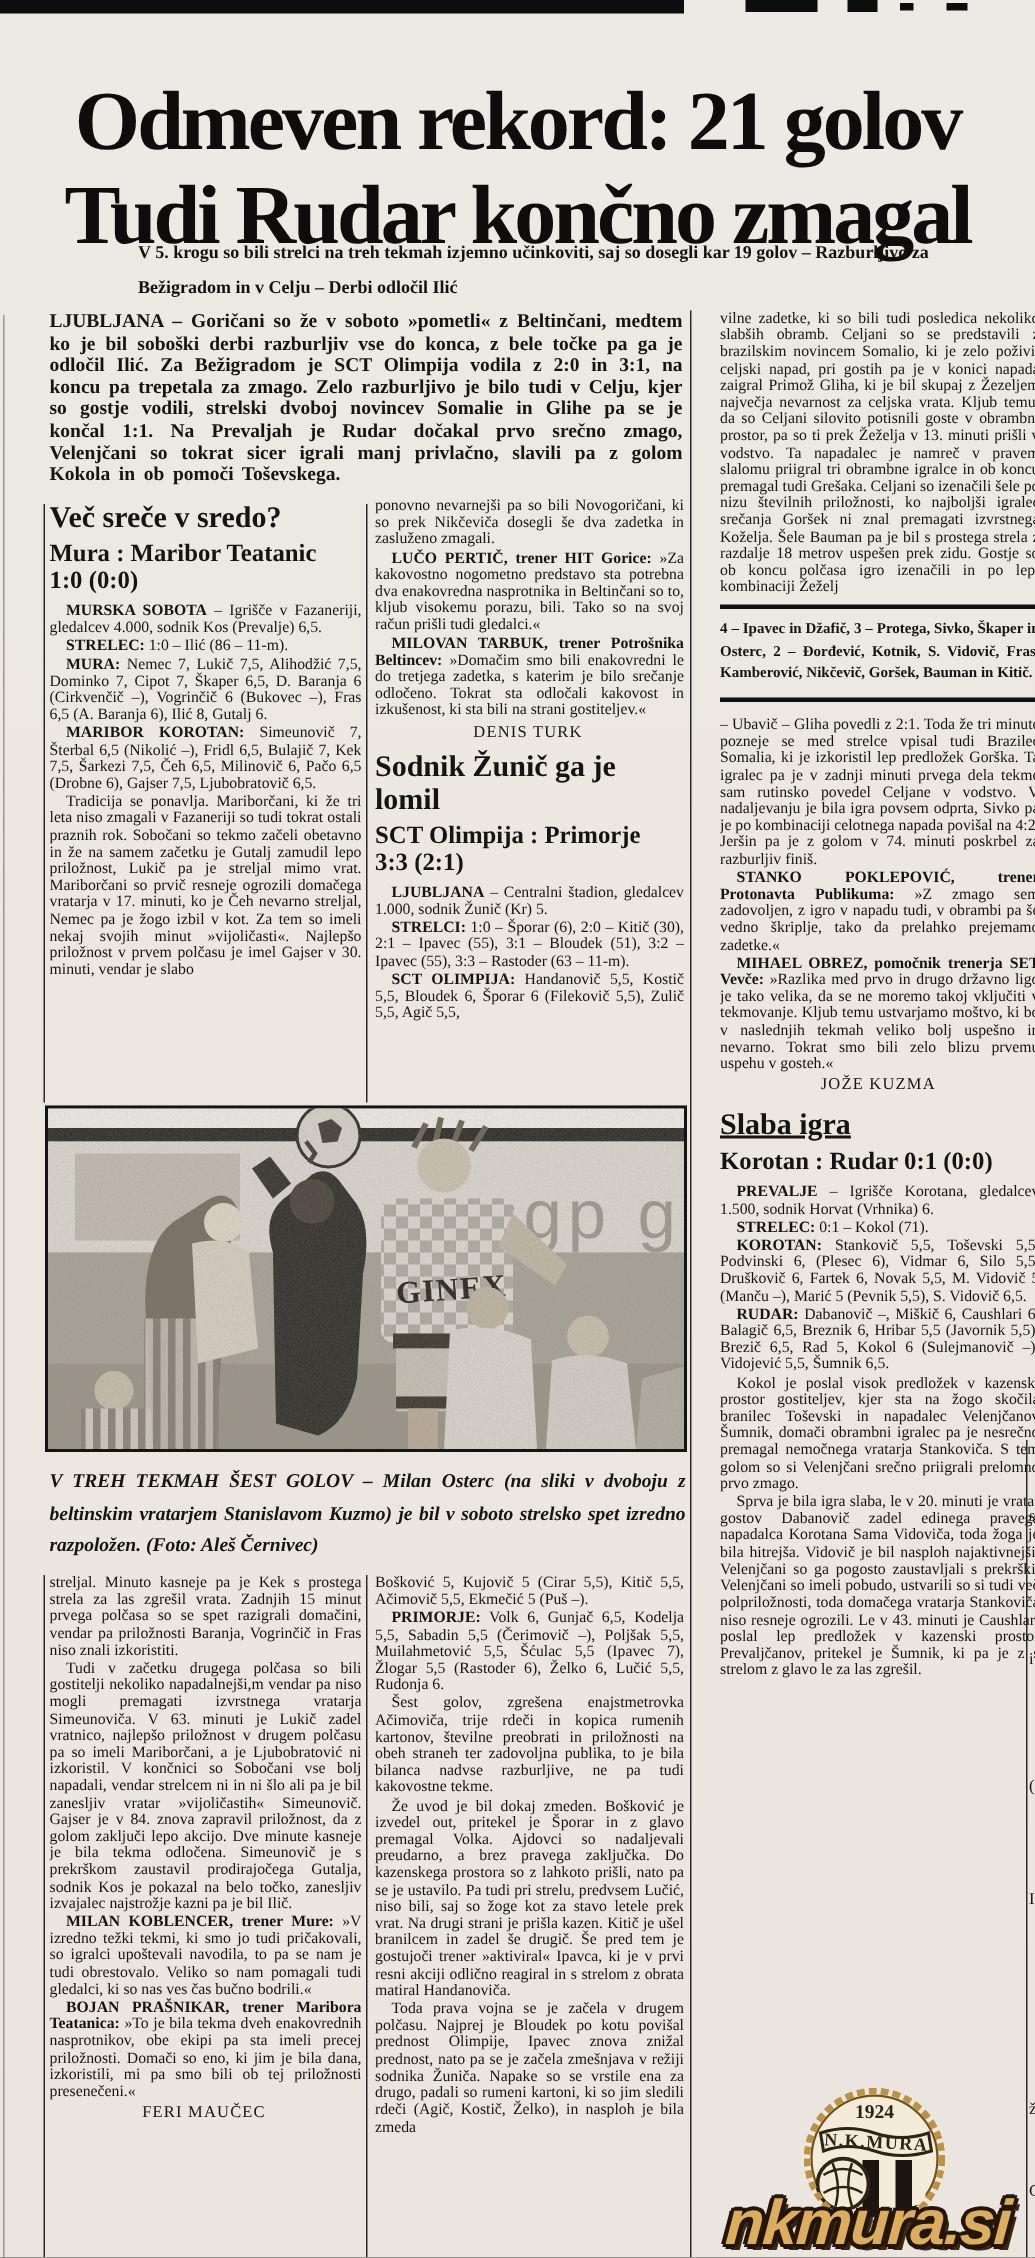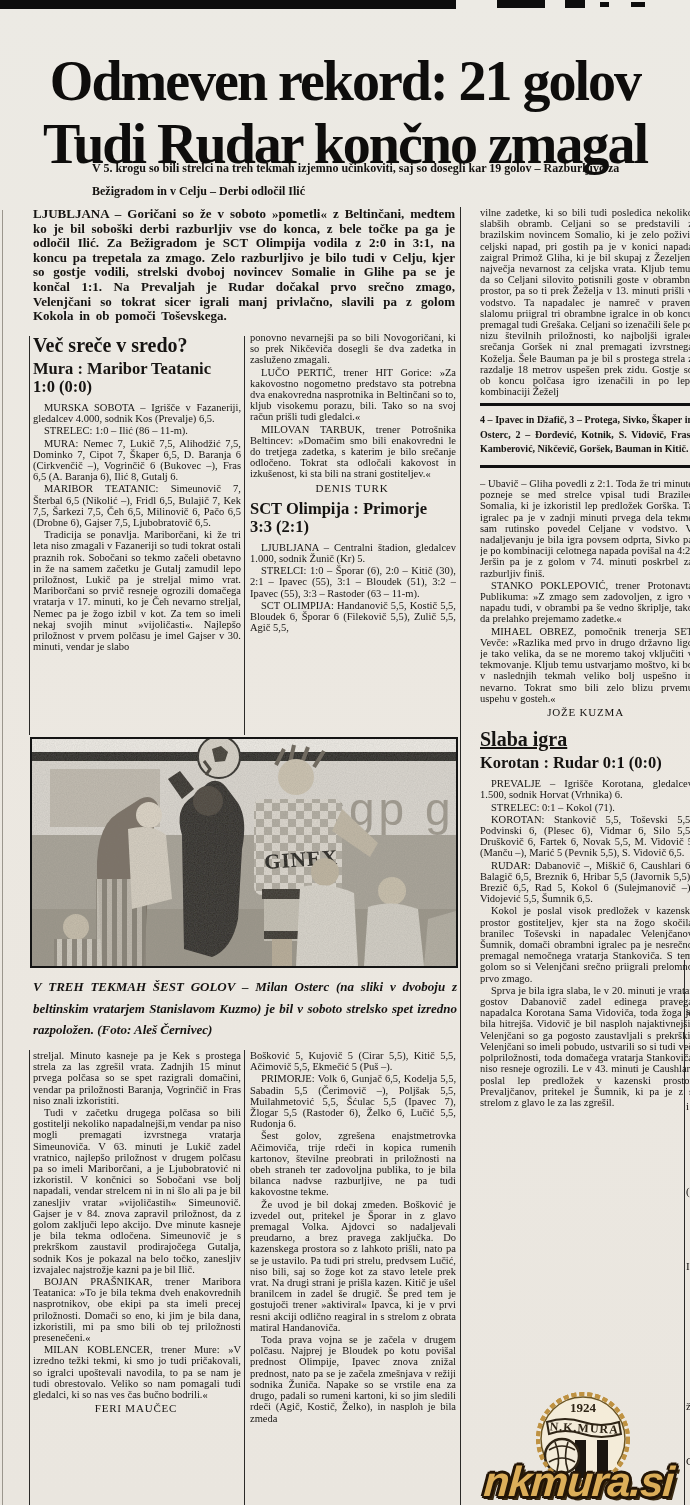--- a/index.html
+++ b/index.html
@@ -17,21 +17,21 @@
     font-weight:bold;font-size:12px;line-height:23px;color:#141210;}
   #lead{position:absolute;left:33px;top:207px;width:422px;
     font-weight:bold;font-size:13px;line-height:14.6px;text-align:justify;word-spacing:2.5px;}
   
   .vrule{position:absolute;width:1px;background:#2b2a28;}
   .vrule.faint{background:#9b968d;}
   
   .col{position:absolute;overflow:hidden;text-align:justify;font-size:10.5px;line-height:11.2px;}
   .col p{margin:0 0 1px 0;}
   .col p.ind{text-indent:11px;}
-  .col b{font-weight:normal;}
+  .col b{font-weight:bold;}
   h2.sec{font-size:20px;line-height:22px;margin:2px 0 4px 0;font-weight:bold;letter-spacing:0;text-align:left;}
   h3.match{font-size:16.5px;line-height:18px;margin:0 0 6px 0;font-weight:bold;text-align:left;}
   .byline{text-align:center;font-size:11px;letter-spacing:.8px;margin:3px 2px 6px 0;}
   .scorebox{border-top:3px solid #111;border-bottom:3px solid #111;
     padding:7px 0 8px 0;margin:6px 0 10px 0;font-weight:bold;font-size:10px;line-height:14.5px;}
   
   #photo{position:absolute;left:30px;top:737px;width:424px;height:227px;
     border:2px solid #141414;background:#c8c3ba;}
   #caption{position:absolute;left:33px;top:976px;width:424px;
     font-style:italic;font-weight:bold;font-size:13px;line-height:21.5px;text-align:justify;}
@@ -70,29 +70,30 @@
   <div class="vrule" style="left:244px;top:1050px;height:455px;"></div>
   <div class="vrule" style="left:460px;top:207px;height:1298px;"></div>
   <div class="vrule" style="left:684px;top:960px;height:545px;"></div>
 
   <div class="col" id="col1top" style="left:33px;top:332px;width:208px;height:403px;">
     <h2 class="sec">Več sreče v sredo?</h2>
     <h3 class="match"><span>Mura : Maribor Teatanic</span><br><span>1:0 (0:0)</span></h3>
     <p class="ind"><b>MURSKA SOBOTA</b><span> – Igrišče v Fazaneriji, gledalcev 4.000, sodnik Kos (Prevalje) 6,5.</span></p>
     <p class="ind"><b>STRELEC:</b><span> 1:0 – Ilić (86 – 11-m).</span></p>
     <p class="ind"><b>MURA:</b><span> Nemec 7, Lukič 7,5, Alihodžić 7,5, Dominko 7, Cipot 7, Škaper 6,5, D. Baranja 6 (Cirkvenčič –), Vogrinčič 6 (Bukovec –), Fras 6,5 (A. Baranja 6), Ilić 8, Gutalj 6.</span></p>
-    <p class="ind"><b>MARIBOR TEATANIC:</b><span> Simeunovič 7, Šterbal 6,5 (Nikolić –), Fridl 6,5, Bulajič 7, Kek 7,5, Šarkezi 7,5, Čeh 6,5, Milinovič 6, Pačo 6,5 (Drobne 6), Gajser 7,5, Ljubobratovič 6,5.</span></p>
+    <p class="ind"><b>MARIBOR KOROTAN:</b><span> Simeunovič 7, Šterbal 6,5 (Nikolić –), Fridl 6,5, Bulajič 7, Kek 7,5, Šarkezi 7,5, Čeh 6,5, Milinovič 6, Pačo 6,5 (Drobne 6), Gajser 7,5, Ljubobratovič 6,5.</span></p>
     <p class="ind">Tradicija se ponavlja. Mariborčani, ki že tri leta niso zmagali v Fazaneriji so tudi tokrat ostali praznih rok. Sobočani so tekmo začeli obetavno in že na samem začetku je Gutalj zamudil lepo priložnost, Lukič pa je streljal mimo vrat. Mariborčani so prvič resneje ogrozili domačega vratarja v 17. minuti, ko je Čeh nevarno streljal, Nemec pa je žogo izbil v kot. Za tem so imeli nekaj svojih minut »vijoličasti«. Najlepšo priložnost v prvem polčasu je imel Gajser v 30. minuti, vendar je slabo</p>
   </div>
 
   <div class="col" id="col2top" style="left:250px;top:332px;width:206px;height:403px;">
     <p>ponovno nevarnejši pa so bili Novogoričani, ki so prek Nikčeviča dosegli še dva zadetka in zasluženo zmagali.</p>
     <p class="ind"><b>LUČO PERTIČ, trener HIT Gorice:</b><span> »Za kakovostno nogometno predstavo sta potrebna dva enakovredna nasprotnika in Beltinčani so to, kljub visokemu porazu, bili. Tako so na svoj račun prišli tudi gledalci.«</span></p>
     <p class="ind"><b>MILOVAN TARBUK, trener Potrošnika Beltincev:</b><span> »Domačim smo bili enakovredni le do tretjega zadetka, s katerim je bilo srečanje odločeno. Tokrat sta odločali kakovost in izkušenost, ki sta bili na strani gostiteljev.«</span></p>
     <div class="byline">DENIS TURK</div>
+    <h2 class="sec">Sodnik Žunič ga je lomil</h2>
     <h3 class="match"><span>SCT Olimpija : Primorje</span><br><span>3:3 (2:1)</span></h3>
     <p class="ind"><b>LJUBLJANA</b><span> – Centralni štadion, gledalcev 1.000, sodnik Žunič (Kr) 5.</span></p>
     <p class="ind"><b>STRELCI:</b><span> 1:0 – Šporar (6), 2:0 – Kitič (30), 2:1 – Ipavec (55), 3:1 – Bloudek (51), 3:2 – Ipavec (55), 3:3 – Rastoder (63 – 11-m).</span></p>
     <p class="ind"><b>SCT OLIMPIJA:</b><span> Handanovič 5,5, Kostič 5,5, Bloudek 6, Šporar 6 (Filekovič 5,5), Zulič 5,5, Agič 5,5,</span></p>
   </div>
 
   <div class="col" id="col3" style="left:480px;top:207px;width:213px;height:1298px;">
     <p>vilne zadetke, ki so bili tudi posledica nekoliko slabših obramb. Celjani so se predstavili z brazilskim novincem Somalio, ki je zelo poživil celjski napad, pri gostih pa je v konici napada zaigral Primož Gliha, ki je bil skupaj z Žezeljem največja nevarnost za celjska vrata. Kljub temu, da so Celjani silovito potisnili goste v obrambni prostor, pa so ti prek Žeželja v 13. minuti prišli v vodstvo. Ta napadalec je namreč v pravem slalomu priigral tri obrambne igralce in ob koncu premagal tudi Grešaka. Celjani so izenačili šele po nizu številnih priložnosti, ko najboljši igralec srečanja Goršek ni znal premagati izvrstnega Koželja. Šele Bauman pa je bil s prostega strela z razdalje 18 metrov uspešen prek zidu. Gostje so ob koncu polčasa igro izenačili in po lepi kombinaciji Žeželj</p>
     <div class="scorebox">4 – Ipavec in Džafič, 3 – Protega, Sivko, Škaper in Osterc, 2 – Đorđević, Kotnik, S. Vidovič, Fras, Kamberović, Nikčevič, Goršek, Bauman in Kitič.</div>
     <p>– Ubavič – Gliha povedli z 2:1. Toda že tri minute pozneje se med strelce vpisal tudi Brazilec Somalia, ki je izkoristil lep predložek Gorška. Ta igralec pa je v zadnji minuti prvega dela tekme sam rutinsko povedel Celjane v vodstvo. V nadaljevanju je bila igra povsem odprta, Sivko pa je po kombinaciji celotnega napada povišal na 4:2, Jeršin pa je z golom v 74. minuti poskrbel za razburljiv finiš.</p>
@@ -174,22 +175,22 @@
         <path d="M396,180 L424,172 L424,227 L392,227 Z" fill="#b4afa3"></path>
       </g>
     </svg>
   </div>
 
   <div id="caption">V TREH TEKMAH ŠEST GOLOV – Milan Osterc (na sliki v dvoboju z beltinskim vratarjem Stanislavom Kuzmo) je bil v soboto strelsko spet izredno razpoložen. (Foto: Aleš Černivec)</div>
 
   <div class="col" id="col1bot" style="left:33px;top:1050px;width:208px;height:455px;">
     <p>streljal. Minuto kasneje pa je Kek s prostega strela za las zgrešil vrata. Zadnjih 15 minut prvega polčasa so se spet razigrali domačini, vendar pa priložnosti Baranja, Vogrinčič in Fras niso znali izkoristiti.</p>
     <p class="ind">Tudi v začetku drugega polčasa so bili gostitelji nekoliko napadalnejši,m vendar pa niso mogli premagati izvrstnega vratarja Simeunoviča. V 63. minuti je Lukič zadel vratnico, najlepšo priložnost v drugem polčasu pa so imeli Mariborčani, a je Ljubobratović ni izkoristil. V končnici so Sobočani vse bolj napadali, vendar strelcem ni in ni šlo ali pa je bil zanesljiv vratar »vijoličastih« Simeunovič. Gajser je v 84. znova zapravil priložnost, da z golom zaključi lepo akcijo. Dve minute kasneje je bila tekma odločena. Simeunovič je s prekrškom zaustavil prodirajočega Gutalja, sodnik Kos je pokazal na belo točko, zanesljiv izvajalec najstrožje kazni pa je bil Ilič.</p>
+    <p class="ind"><b>MILAN KOBLENCER, trener Mure:</b><span> »V izredno težki tekmi, ki smo jo tudi pričakovali, so igralci upoštevali navodila, to pa se nam je tudi obrestovalo. Veliko so nam pomagali tudi gledalci, ki so nas ves čas bučno bodrili.«</span></p>
     <p class="ind"><b>BOJAN PRAŠNIKAR, trener Maribora Teatanica:</b><span> »To je bila tekma dveh enakovrednih nasprotnikov, obe ekipi pa sta imeli precej priložnosti. Domači so eno, ki jim je bila dana, izkoristili, mi pa smo bili ob tej priložnosti presenečeni.«</span></p>
-    <p class="ind"><b>MILAN KOBLENCER, trener Mure:</b><span> »V izredno težki tekmi, ki smo jo tudi pričakovali, so igralci upoštevali navodila, to pa se nam je tudi obrestovalo. Veliko so nam pomagali tudi gledalci, ki so nas ves čas bučno bodrili.«</span></p>
     <div class="byline">FERI MAUČEC</div>
   </div>
 
   <div class="col" id="col2bot" style="left:250px;top:1050px;width:206px;height:455px;">
     <p>Bošković 5, Kujovič 5 (Cirar 5,5), Kitič 5,5, Ačimovič 5,5, Ekmečić 5 (Puš –).</p>
     <p class="ind"><b>PRIMORJE:</b><span> Volk 6, Gunjač 6,5, Kodelja 5,5, Sabadin 5,5 (Čerimovič –), Poljšak 5,5, Muilahmetović 5,5, Šćulac 5,5 (Ipavec 7), Žlogar 5,5 (Rastoder 6), Želko 6, Lučić 5,5, Rudonja 6.</span></p>
     <p class="ind">Šest golov, zgrešena enajstmetrovka Ačimoviča, trije rdeči in kopica rumenih kartonov, številne preobrati in priložnosti na obeh straneh ter zadovoljna publika, to je bila bilanca nadvse razburljive, ne pa tudi kakovostne tekme.</p>
     <p class="ind">Že uvod je bil dokaj zmeden. Bošković je izvedel out, pritekel je Šporar in z glavo premagal Volka. Ajdovci so nadaljevali preudarno, a brez pravega zaključka. Do kazenskega prostora so z lahkoto prišli, nato pa se je ustavilo. Pa tudi pri strelu, predvsem Lučić, niso bili, saj so žoge kot za stavo letele prek vrat. Na drugi strani je prišla kazen. Kitič je ušel branilcem in zadel še drugič. Še pred tem je gostujoči trener »aktiviral« Ipavca, ki je v prvi resni akciji odlično reagiral in s strelom z obrata matiral Handanoviča.</p>
     <p class="ind">Toda prava vojna se je začela v drugem polčasu. Najprej je Bloudek po kotu povišal prednost Olimpije, Ipavec znova znižal prednost, nato pa se je začela zmešnjava v režiji sodnika Žuniča. Napake so se vrstile ena za drugo, padali so rumeni kartoni, ki so jim sledili rdeči (Agič, Kostič, Želko), in nasploh je bila zmeda</p>
   </div>

